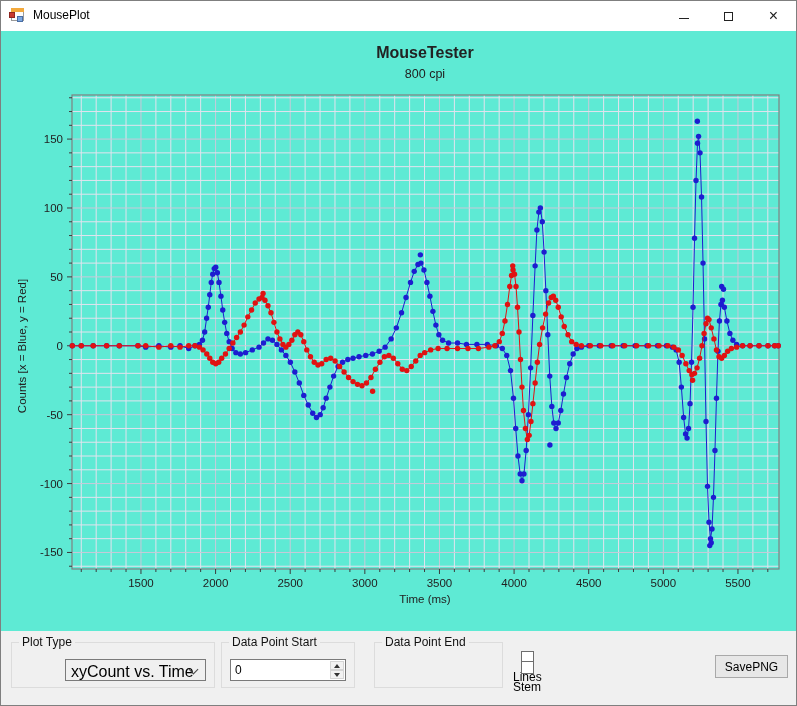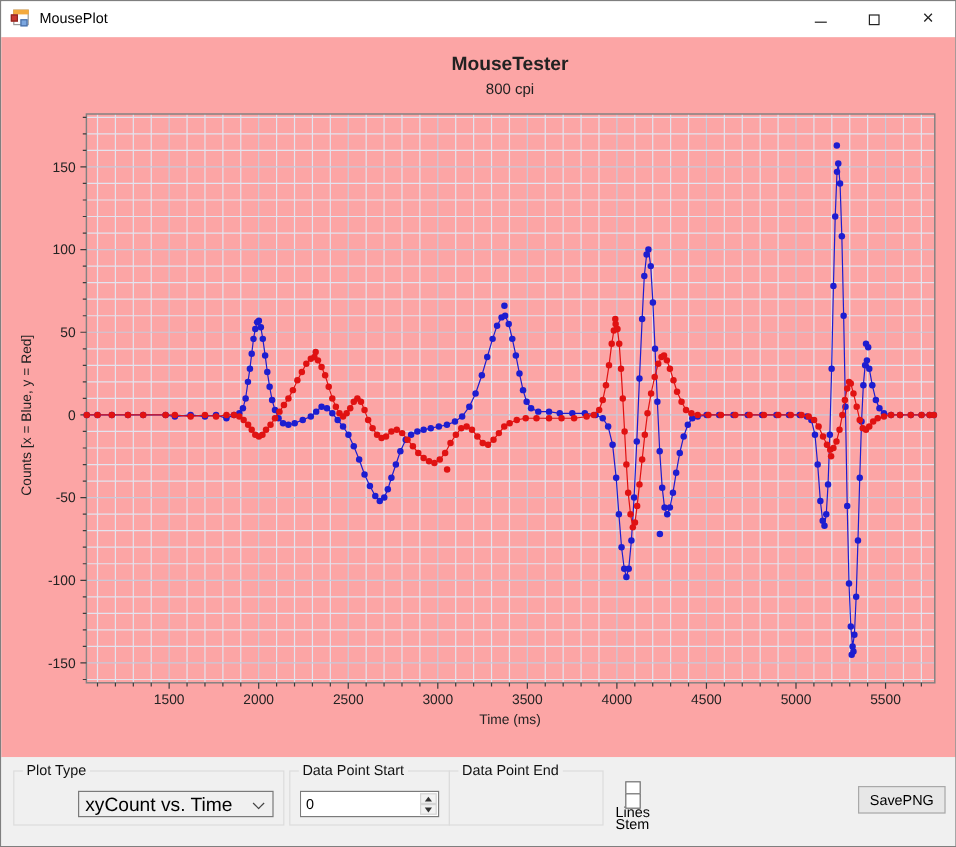--- a/index.html
+++ b/index.html
@@ -13,31 +13,31 @@
   .ico-red{position:absolute;left:0;top:4px;width:6px;height:6px;background:#c8382f;border:1px solid #8e2620;}
   .ico-blue{position:absolute;left:8px;top:8px;width:6px;height:6px;background:#7ba7e0;border:1px solid #4a6fa5;}
   #titlebar .title-text{position:absolute;left:32px;top:7px;font-size:12px;color:#000;}
   .caption-btn{position:absolute;top:0;width:45px;height:30px;display:flex;align-items:center;justify-content:center;color:#222;font-size:13px;}
   #btn-min{right:90px;}
   #btn-max{right:45px;}
   #btn-close{right:0;font-size:16px;}
   #btn-max .max-glyph{width:9px;height:9px;border:1px solid #222;}
   #btn-min .min-glyph{width:10px;height:0;border-top:1px solid #222;margin-top:5px;}
   
-  #chart-area{position:absolute;left:0;top:30px;width:797px;height:600px;background:#fca5a5;}
+  #chart-area{position:absolute;left:0;top:30px;width:797px;height:600px;background:#5eead4;}
   #chart-svg text{fill:#222;}
   .chart-title{font-size:16px;font-weight:bold;}
   .chart-subtitle{font-size:12.5px;}
   .axis-title{font-size:11.5px;}
   
   #controls{position:absolute;left:0;top:630px;width:797px;height:76px;background:#f0f0f0;}
   .groupbox{position:absolute;border:1px solid #dcdcdc;height:46px;top:11px;}
   .groupbox .gb-label{position:absolute;left:7px;top:-8px;background:#f0f0f0;padding:0 3px;font-size:12px;color:#111;white-space:nowrap;}
-  #gb-plot-type{left:10px;width:226px;}
-  #gb-dp-start{left:240px;width:134px;}
+  #gb-plot-type{left:10px;width:204px;}
+  #gb-dp-start{left:220px;width:134px;}
   #gb-dp-end{left:373px;width:129px;padding-left:12px;}
   .combo{position:absolute;left:8px;top:16px;right:8px;height:22px;background:#f0f0f0;border:1px solid #7a7a7a;font-size:16px;color:#000;padding:3px 22px 0 5px;overflow:hidden;white-space:nowrap;margin-left:45px;}
   .combo .chev{position:absolute;right:8px;top:6px;width:7px;height:7px;border-right:1.5px solid #444;border-bottom:1.5px solid #444;transform:rotate(45deg);}
   .numud{position:absolute;left:8px;top:16px;right:8px;height:22px;background:#fff;border:1px solid #7a7a7a;}
   .numud input{position:absolute;left:0;top:0;width:calc(100% - 17px);height:100%;border:0;outline:0;padding:0 0 0 4px;font-size:12px;background:#fff;color:#000;}
   .spin{position:absolute;right:0;top:0;width:16px;height:100%;}
   .spin .sbtn{position:absolute;left:1px;right:1px;height:9px;background:#f2f2f2;border:1px solid #d5d5d5;display:flex;align-items:center;justify-content:center;}
   .spin .sbtn.up{top:1px;}
   .spin .sbtn.dn{bottom:1px;}
   .tri-up{width:0;height:0;border-left:3px solid transparent;border-right:3px solid transparent;border-bottom:4px solid #333;}

